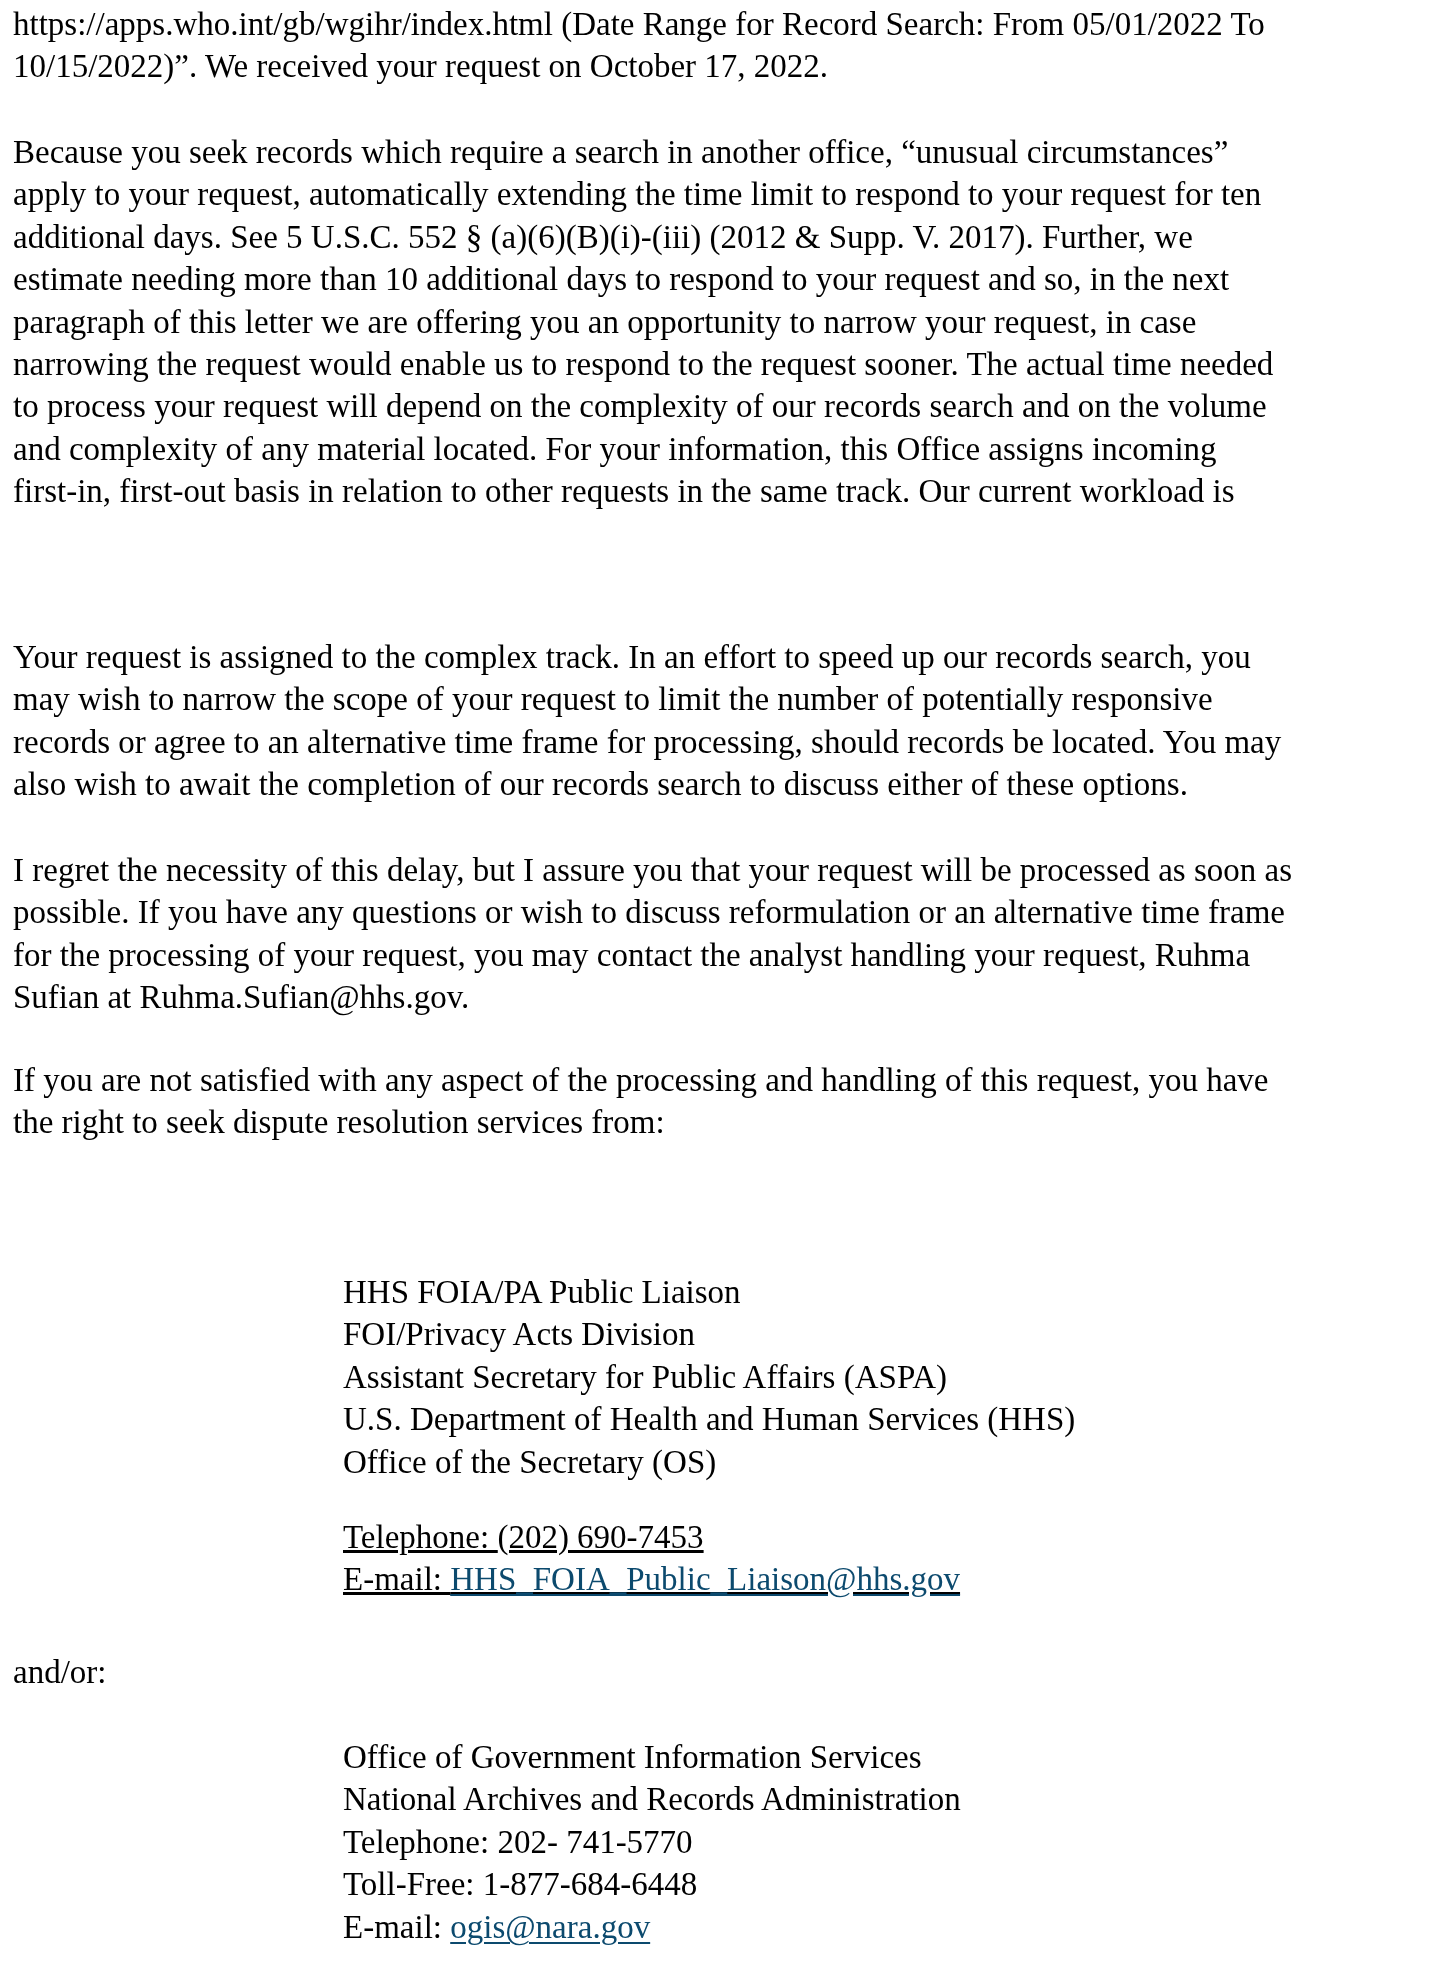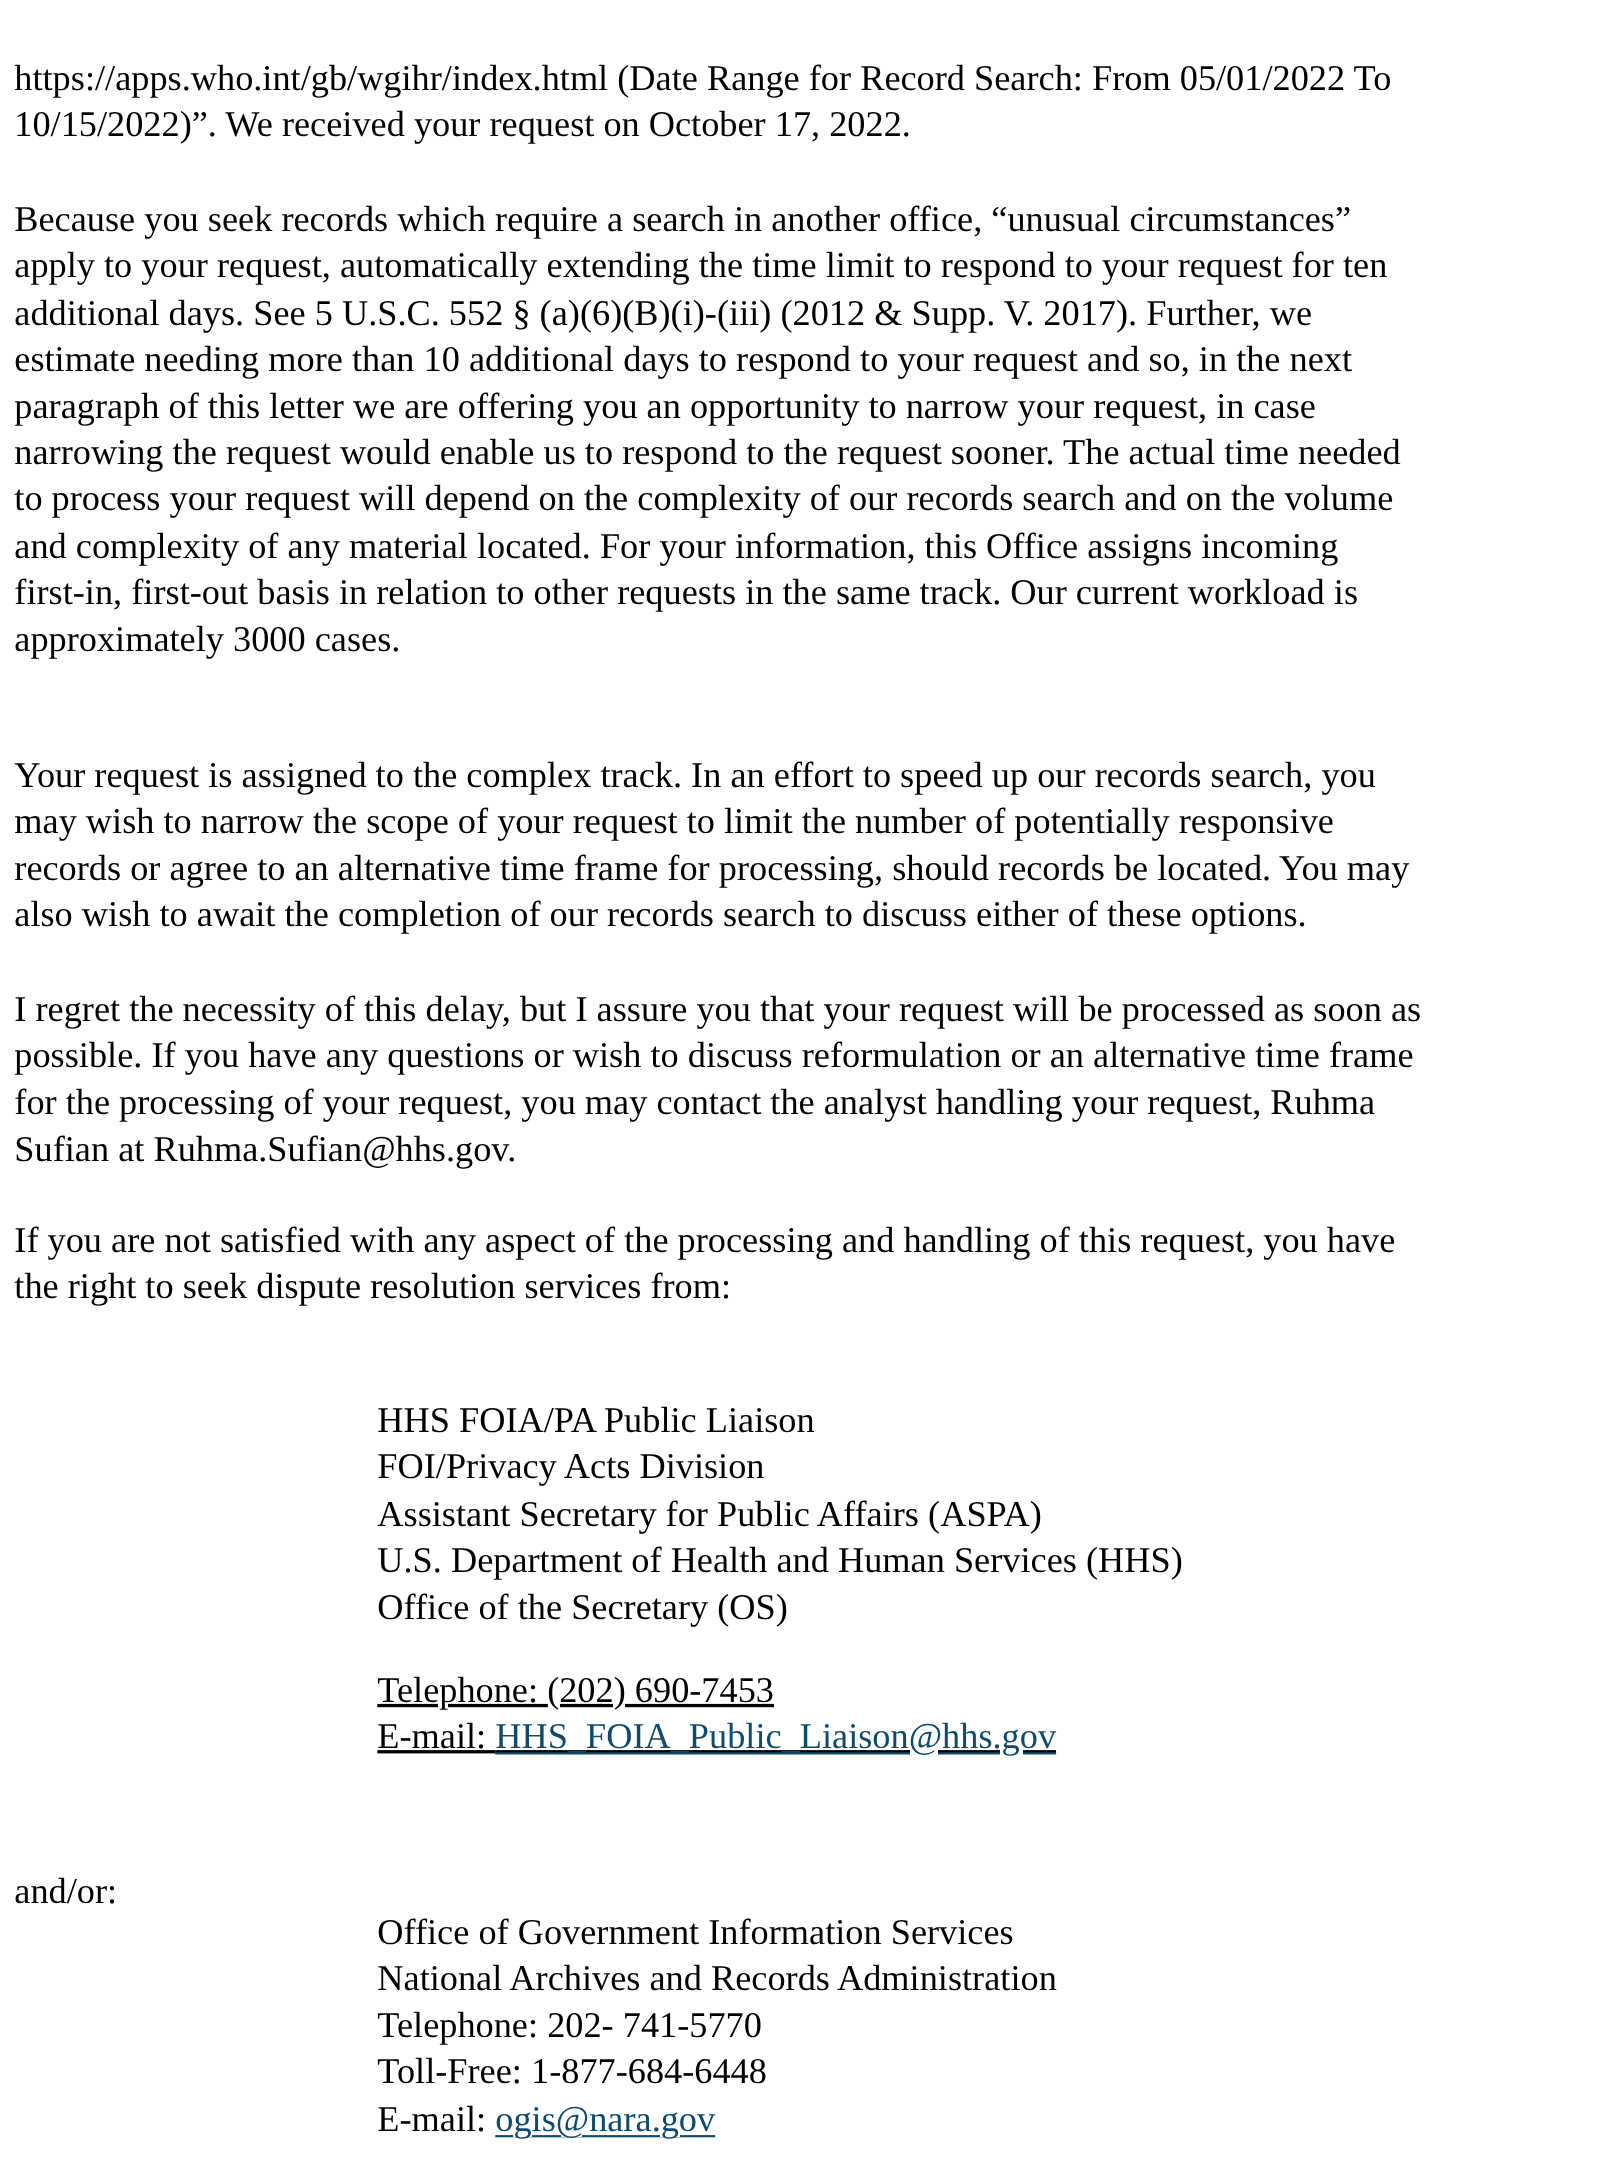--- a/index.html
+++ b/index.html
@@ -27,21 +27,21 @@
       position: absolute;
       margin: 0;
       font-size: 33px;
       line-height: 42.4px;
       white-space: nowrap;
     }
     .line {
       display: block;
       height: 42.4px;
     }
-    .body-block { left: 13px; margin-top: 48px; }
+    .body-block { left: 13px; }
     .addr-block { left: 343px; }
     a.email-link {
       color: #0c4a6e;
       text-decoration: underline;
       text-decoration-thickness: 2px;
       text-underline-offset: 4px;
     }
     #p1 { top: 3px; }
     #p2 { top: 131px; }
     #p3 { top: 636px; }
@@ -65,21 +65,20 @@
   <p class="block body-block" id="p2">
     <span class="line">Because you seek records which require a search in another office, “unusual circumstances”</span>
     <span class="line">apply to your request, automatically extending the time limit to respond to your request for ten</span>
     <span class="line">additional days. See 5 U.S.C. 552 § (a)(6)(B)(i)-(iii) (2012 &amp; Supp. V. 2017). Further, we</span>
     <span class="line">estimate needing more than 10 additional days to respond to your request and so, in the next</span>
     <span class="line">paragraph of this letter we are offering you an opportunity to narrow your request, in case</span>
     <span class="line">narrowing the request would enable us to respond to the request sooner. The actual time needed</span>
     <span class="line">to process your request will depend on the complexity of our records search and on the volume</span>
     <span class="line">and complexity of any material located. For your information, this Office assigns incoming</span>
     <span class="line">first-in, first-out basis in relation to other requests in the same track. Our current workload is</span>
-    <span class="line">approximately 3000 cases.</span>
   </p>
 
   <p class="block body-block" id="p4">
     <span class="line">I regret the necessity of this delay, but I assure you that your request will be processed as soon as</span>
     <span class="line">possible. If you have any questions or wish to discuss reformulation or an alternative time frame</span>
     <span class="line">for the processing of your request, you may contact the analyst handling your request, Ruhma</span>
     <span class="line">Sufian at Ruhma.Sufian@hhs.gov.</span>
   </p>
 
   <p class="block body-block" id="p3">

